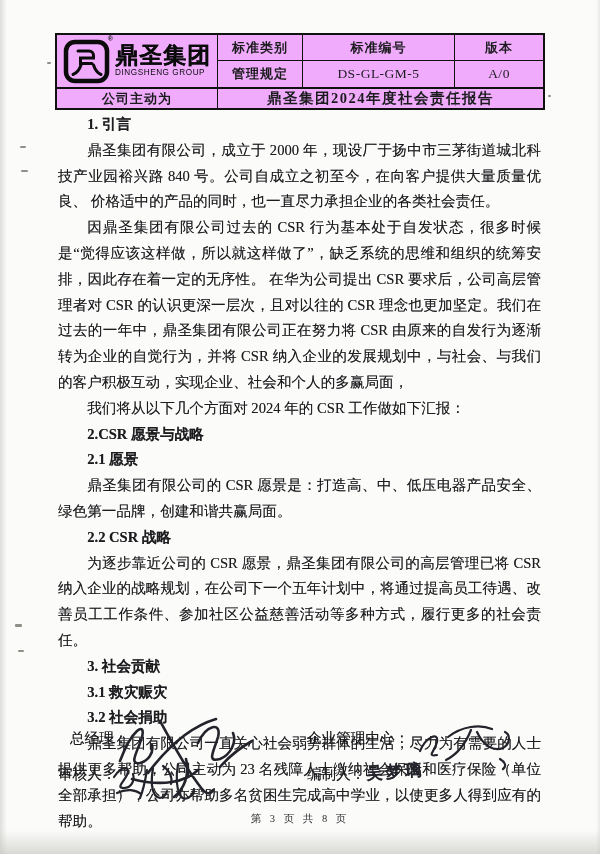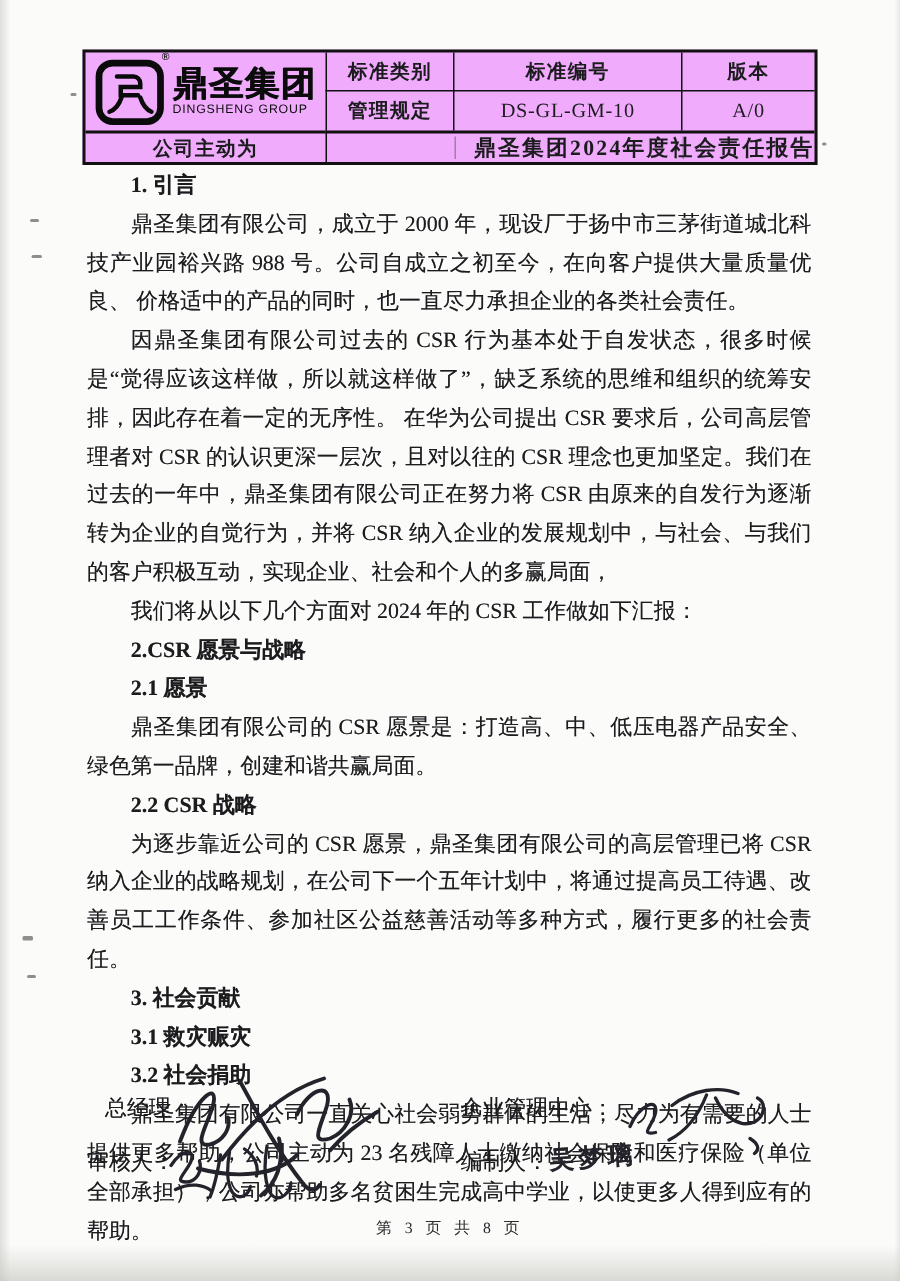--- a/index.html
+++ b/index.html
@@ -89,33 +89,33 @@
       </span>
       <span class="logotext">
         <div class="cn">鼎圣集团</div>
         <div class="en">DINGSHENG GROUP</div>
       </span>
     </div>
     <div class="cell bl" style="grid-area:1/2/2/3">标准类别</div>
     <div class="cell bl" style="grid-area:1/4/2/5">版本</div>
     <div class="cell bl" style="grid-area:1/3/2/4">标准编号</div>
     <div class="cell bl bt" style="grid-area:2/2/3/3">管理规定</div>
-    <div class="cell bl bt mono-val" style="grid-area:2/3/3/4">DS-GL-GM-10</div>
+    <div class="cell bl bt mono-val" style="grid-area:2/3/3/4">DS-GL-GM-5</div>
     <div class="cell bl bt mono-val" style="grid-area:2/4/3/5">A/0</div>
     <div class="cell bt" style="grid-area:3/1/4/2;border-top-width:2px;">公司主动为</div>
-    <div class="cell bl bt name-value" style="grid-area:3/2/4/5;border-top-width:2px;justify-content:flex-end;">
+    <div class="cell bl bt name-value" style="grid-area:3/2/4/5;border-top-width:2px;">
       <span>鼎圣集团2024年度社会责任报告</span>
       <span class="ghost" style="left:85px;"></span>
       <span class="ghost" style="left:237px;"></span>
     </div>
   </div>
 
   <div class="doc">
     <p class="para hd">1. 引言</p>
-    <p class="para">鼎圣集团有限公司，成立于 2000 年，现设厂于扬中市三茅街道城北科技产业园裕兴路 988 号。公司自成立之初至今，在向客户提供大量质量优良、 价格适中的产品的同时，也一直尽力承担企业的各类社会责任。</p>
+    <p class="para">鼎圣集团有限公司，成立于 2000 年，现设厂于扬中市三茅街道城北科技产业园裕兴路 840 号。公司自成立之初至今，在向客户提供大量质量优良、 价格适中的产品的同时，也一直尽力承担企业的各类社会责任。</p>
     <p class="para">因鼎圣集团有限公司过去的 CSR 行为基本处于自发状态，很多时候是“觉得应该这样做，所以就这样做了”，缺乏系统的思维和组织的统筹安排，因此存在着一定的无序性。 在华为公司提出 CSR 要求后，公司高层管理者对 CSR 的认识更深一层次，且对以往的 CSR 理念也更加坚定。我们在过去的一年中，鼎圣集团有限公司正在努力将 CSR 由原来的自发行为逐渐转为企业的自觉行为，并将 CSR 纳入企业的发展规划中，与社会、与我们的客户积极互动，实现企业、社会和个人的多赢局面，</p>
     <p class="para">我们将从以下几个方面对 2024 年的 CSR 工作做如下汇报：</p>
     <p class="para hd">2.CSR 愿景与战略</p>
     <p class="para hd">2.1 愿景</p>
     <p class="para">鼎圣集团有限公司的 CSR 愿景是：打造高、中、低压电器产品安全、绿色第一品牌，创建和谐共赢局面。</p>
     <p class="para hd">2.2 CSR 战略</p>
     <p class="para">为逐步靠近公司的 CSR 愿景，鼎圣集团有限公司的高层管理已将 CSR 纳入企业的战略规划，在公司下一个五年计划中，将通过提高员工待遇、改善员工工作条件、参加社区公益慈善活动等多种方式，履行更多的社会责任。</p>
     <p class="para hd">3. 社会贡献</p>
     <p class="para hd">3.1 救灾赈灾</p>
     <p class="para hd">3.2 社会捐助</p>

